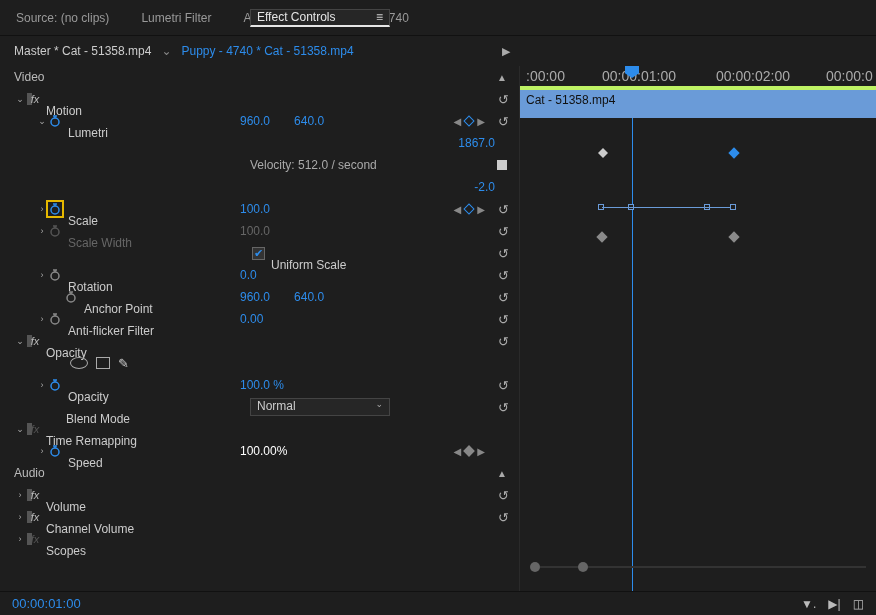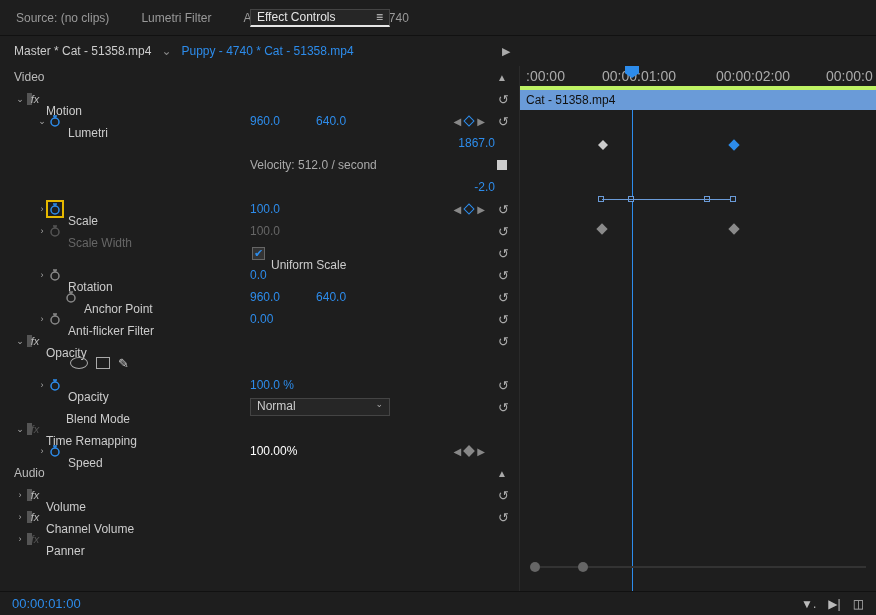--- a/index.html
+++ b/index.html
@@ -30,21 +30,21 @@
 
   .stopwatch { width: 14px; height: 14px; margin-right: 6px; display: inline-flex; align-items: center; justify-content: center; cursor: pointer; }
   .stopwatch svg { width: 12px; height: 12px; }
   .stopwatch.on  svg { stroke: #2d8ceb; }
   .stopwatch.off svg { stroke: #888; }
   .stopwatch.dim svg { stroke: #555; }
   .stopwatch.hl  { outline: 2px solid #e6b800; outline-offset: 0; }
 
   .propname { color: #ccc; margin-top: 24px; }
   .propname.dim { color: #666; }
-  .valcol { position: absolute; left: 250px; display: flex; gap: 36px; }
+  .valcol { position: absolute; left: 240px; display: flex; gap: 24px; }
   .val  { color: #2d8ceb; cursor: ew-resize; }
   .val.dim { color: #666; }
   .kfcol { position: absolute; right: 34px; display: flex; align-items: center; gap: 4px; }
   .kfnav { color: #888; font-size: 10px; cursor: pointer; }
   .kfadd { width: 8px; height: 8px; border: 1px solid #2d8ceb; transform: rotate(45deg); cursor: pointer; }
   .kfadd.gray { border-color: #888; background: #888; }
   .reset { position: absolute; right: 10px; color: #aaa; font-size: 13px; cursor: pointer; }
   .tri   { position: absolute; right: 12px; color: #aaa; font-size: 10px; }
   .triplay { position: absolute; left: 502px; color: #aaa; font-size: 11px; }
 
@@ -63,21 +63,21 @@
   .sel { position: absolute; left: 250px; width: 140px; height: 18px; border: 1px solid #444; background: #262626; color: #ccc; padding: 0 6px; display: flex; align-items: flex-start; justify-content: space-between; }
   .sel .dd { color: #aaa; font-size: 9px; }
 
   .ruler { height: 24px; position: relative; color: #aaa; font-size: 14px; border-bottom: 4px solid #bef264; }
   .ruler .tlabel { position: absolute; top: 2px; }
   .playhead-handle {
     position: absolute; top: 0; width: 14px; height: 12px;
     background: #2d8ceb; clip-path: polygon(0 0, 100% 0, 100% 60%, 50% 100%, 0 60%);
     transform: translateX(-50%);
   }
-  .clipbar { height: 20px; background: #6a9bd8; color: #111; padding-left: 6px; line-height: 20px; font-size: 12px; }
+  .clipbar { height: 28px; background: #6a9bd8; color: #111; padding-left: 6px; line-height: 20px; font-size: 12px; }
   .tl { flex: 1; position: relative; }
   .kfline { position: absolute; left: 0; right: 0; height: 22px; }
   .kdiamond { position: absolute; width: 8px; height: 8px; transform: rotate(45deg); top: 7px; }
   .kblue { background: #2d8ceb; }
   .kgray { background: #8a8a8a; }
   .handle { position: absolute; width: 6px; height: 6px; border: 1px solid #6a9bd8; background: #1e1e1e; top: 8px; }
   .playhead { position: absolute; top: 0; bottom: 0; width: 1px; background: #2d8ceb; }
   .scrollbar { position: absolute; bottom: 20px; left: 10px; right: 10px; height: 8px; display: flex; align-items: center; }
   .sbtk { flex: 1; height: 2px; background: #333; }
   .sbhd { width: 10px; height: 10px; border-radius: 50%; background: #666; }
@@ -328,21 +328,21 @@
             <span class="t">fx</span>
           </span>
         <span class="propname">Channel Volume</span>
         <span class="reset">↺</span>
       </div>
       <div class="row">
         <span class="arrow">›</span>
         <span class="fxbox off">
             <span class="t">fx</span>
           </span>
-        <span class="propname">Panner</span>
+        <span class="propname">Scopes</span>
       </div>
     </div>
 
     <div class="right">
       <div class="ruler">
         <span class="tlabel" style="left:6px">:00:00</span>
         <span class="tlabel" style="left:82px">00:00:01:00</span>
         <span class="tlabel" style="left:196px">00:00:02:00</span>
         <span class="tlabel" style="left:306px">00:00:0</span>
         <span class="playhead-handle" style="left:112px"></span>

